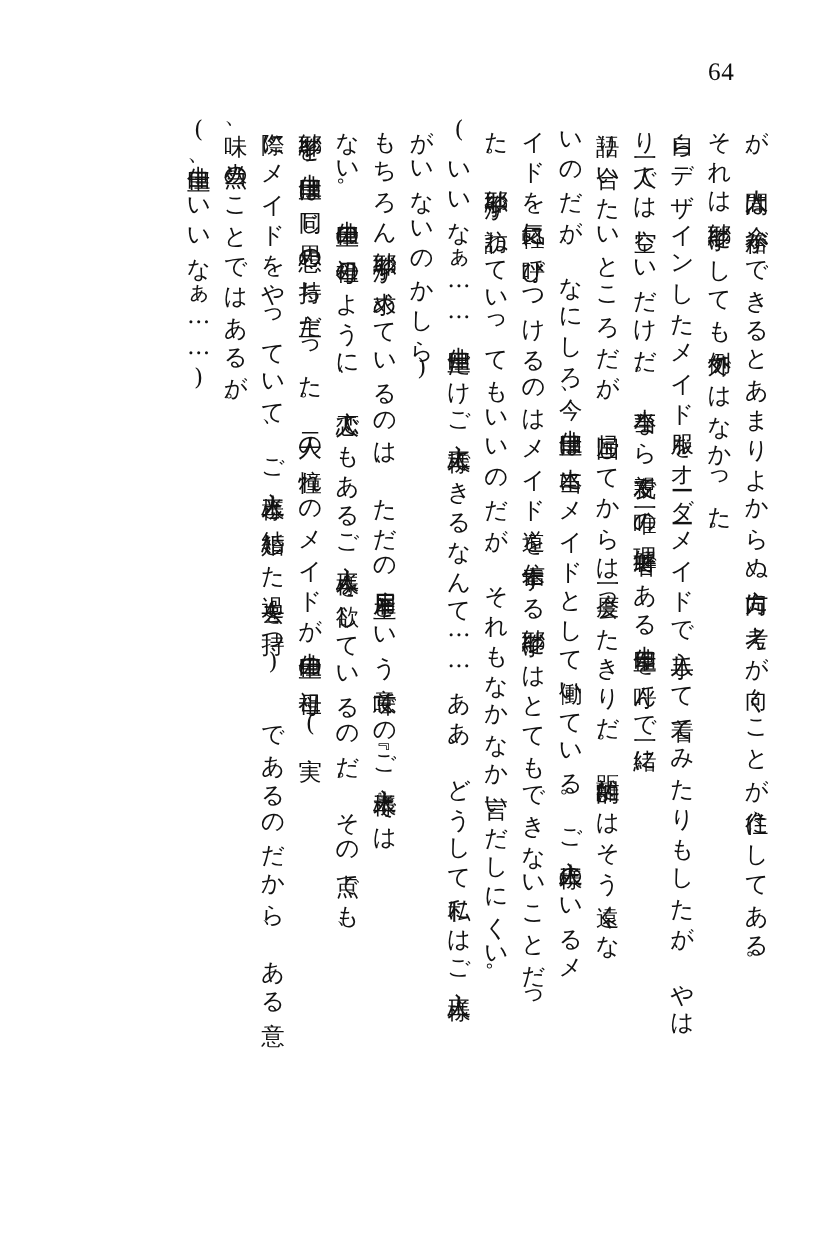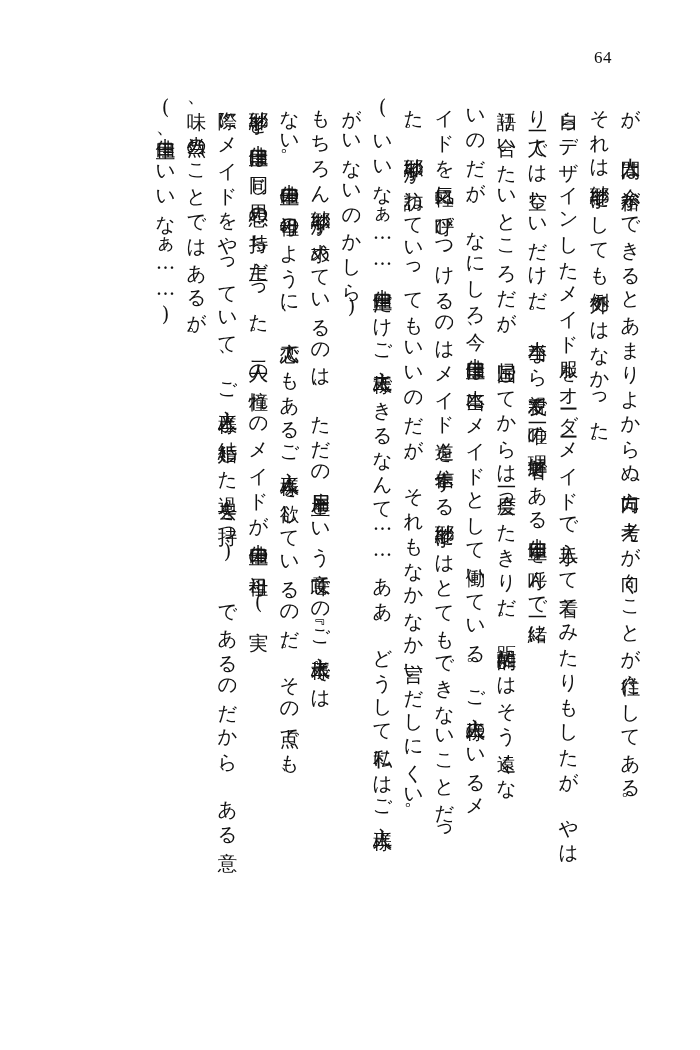--- a/index.html
+++ b/index.html
@@ -18,21 +18,21 @@
     position: relative;
     width: 700px;
     height: 1050px;
     background: #ffffff;
   }
   
   #page-number {
     position: absolute;
     top: 48px;
     right: 88px;
-    font-size: 17px;
+    font-size: 21px;
     letter-spacing: 0.5px;
     color: #0d0d0d;
     font-family: "Liberation Serif", "DejaVu Serif", serif;
   }
   
   #text-block {
     position: absolute;
     top: 96px;
     right: 60px;
     left: 58px;

